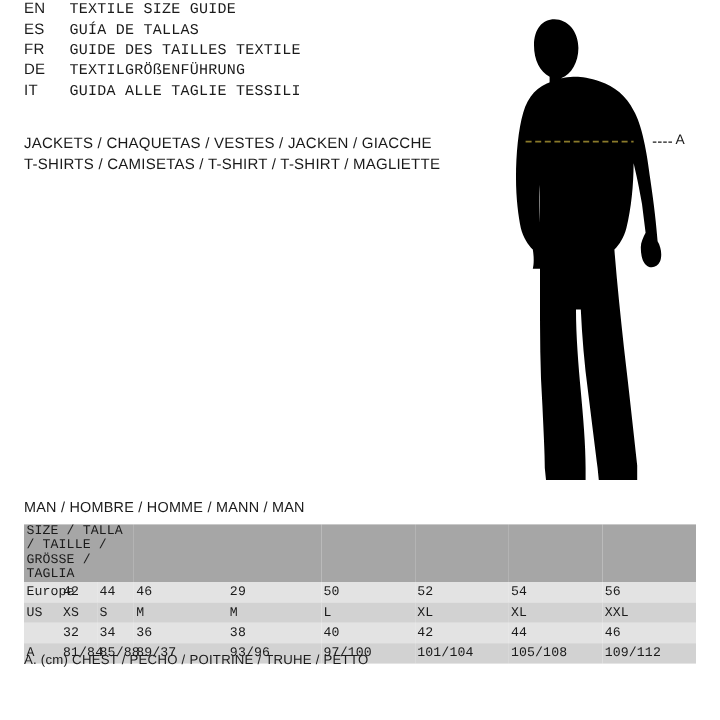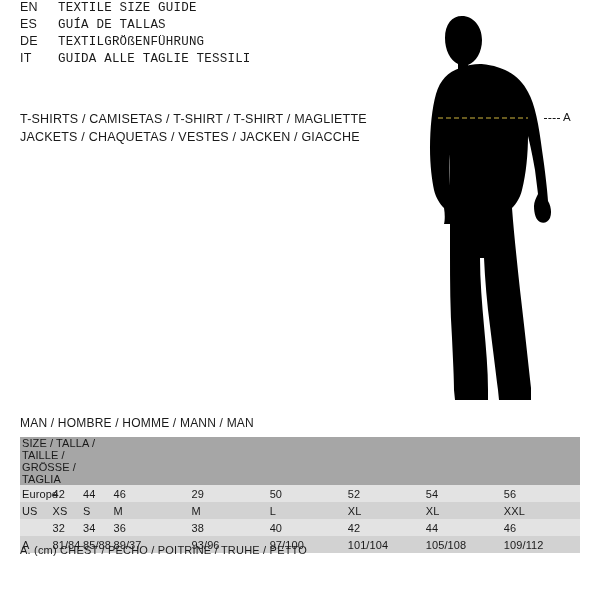--- a/index.html
+++ b/index.html
@@ -102,20 +102,21 @@
     letter-spacing: 0.2px;
     margin-bottom: 6px;
     height: 16px;
     line-height: 16px;
   }
   table.size-table {
     border-collapse: collapse;
     width: 560px;
     font-size: 11px;
     table-layout: fixed;
+    font-family: Liberation Mono, monospace;
   }
   table.size-table td {
     height: 17px;
     padding: 0 0 0 2px;
     vertical-align: middle;
     letter-spacing: 0.1px;
   }
   tr.header-row td {
     background: #a6a6a6;
     color: #1a1a1a;
@@ -143,32 +144,36 @@
   <div class="lang-block">
     <div class="lang-row">
       <span class="lang-code">EN</span>
       <span class="lang-text">TEXTILE SIZE GUIDE</span>
     </div>
     <div class="lang-row">
       <span class="lang-code">ES</span>
       <span class="lang-text">GUÍA DE TALLAS</span>
     </div>
     <div class="lang-row">
+      <span class="lang-code">FR</span>
+      <span class="lang-text">GUIDE DES TAILLES TEXTILE</span>
+    </div>
+    <div class="lang-row">
       <span class="lang-code">DE</span>
       <span class="lang-text">TEXTILGRÖßENFÜHRUNG</span>
     </div>
     <div class="lang-row">
       <span class="lang-code">IT</span>
       <span class="lang-text">GUIDA ALLE TAGLIE TESSILI</span>
     </div>
   </div>
 
   <div class="garment-block">
+    <div class="garment-line">JACKETS / CHAQUETAS / VESTES / JACKEN / GIACCHE</div>
     <div class="garment-line">T-SHIRTS / CAMISETAS / T-SHIRT / T-SHIRT / MAGLIETTE</div>
-    <div class="garment-line">JACKETS / CHAQUETAS / VESTES / JACKEN / GIACCHE</div>
   </div>
 
   <div class="figure-wrap">
     <svg width="200" height="400" viewBox="0 0 200 400">
 
       <path d="M62 8 C 73 8, 82 18, 82 32 C 82 44, 76 54, 68 57 L 68 63 L 58 63 L 58 56 C 50 52, 45 42, 45 30 C 45 16, 52 8, 62 8 Z" fill="#000"></path>
 
       <path d="M60 60
                C 48 64, 40 72, 36 86
                C 32 100, 30 120, 30 140

